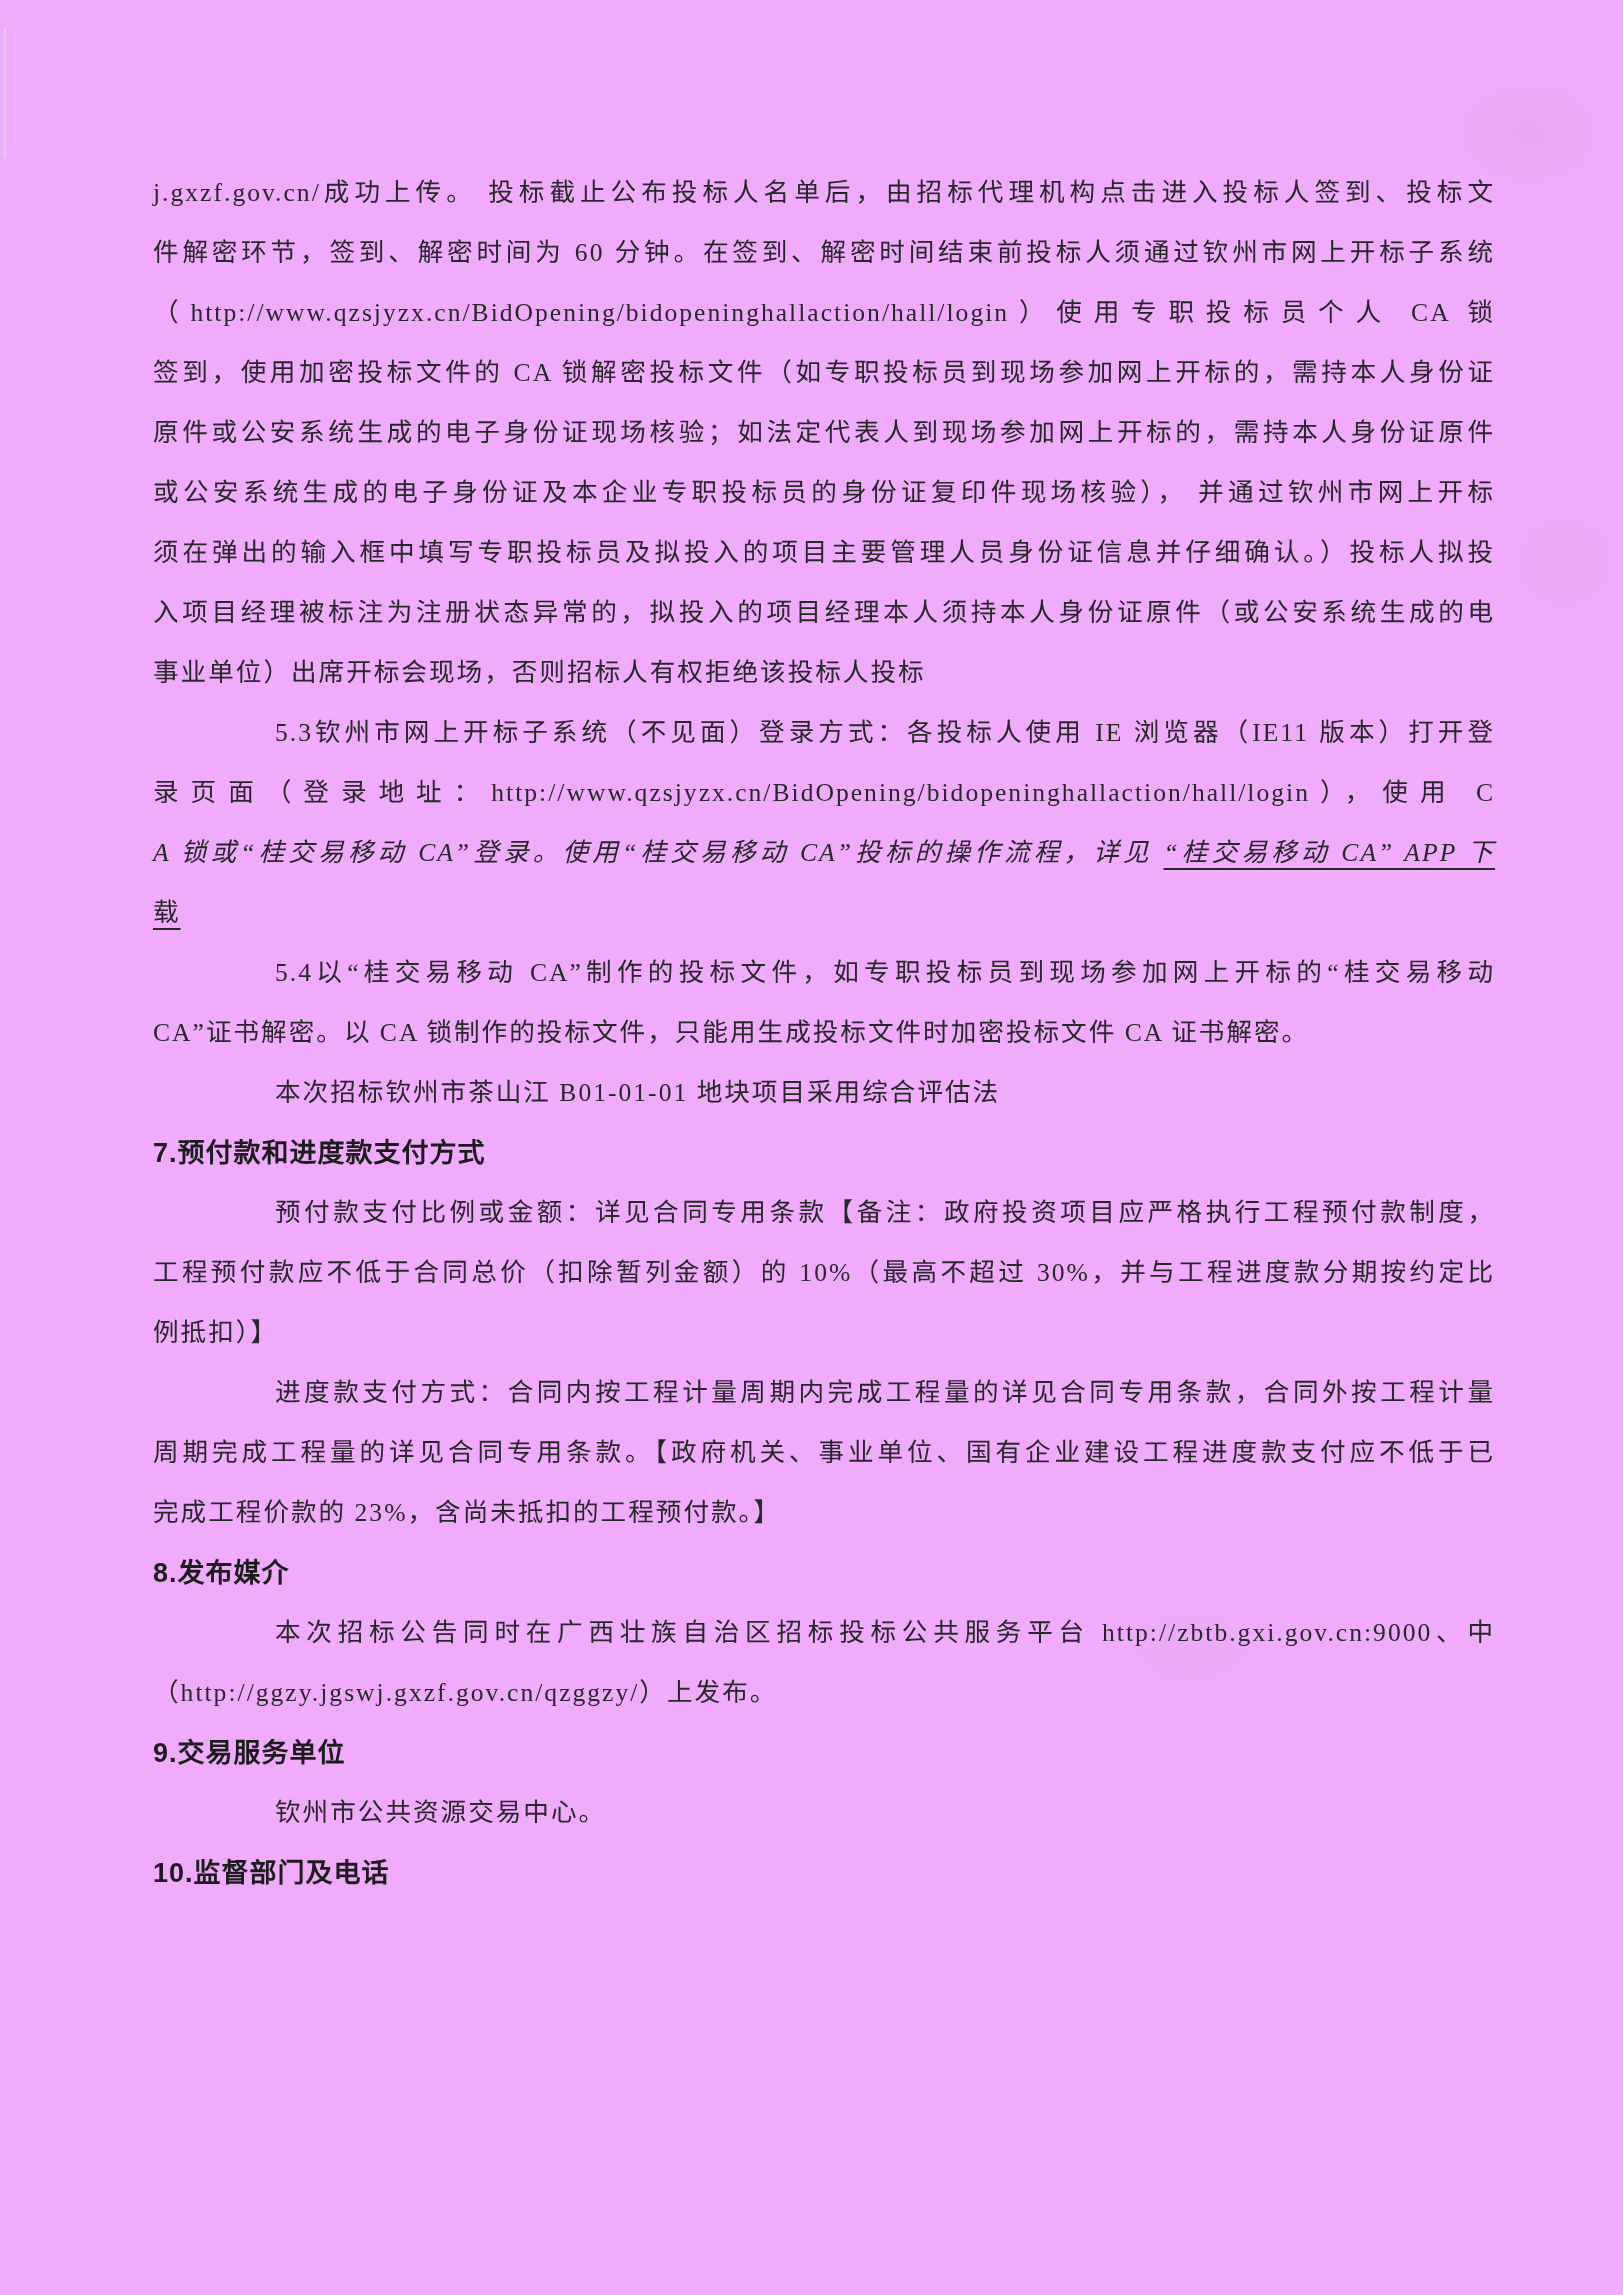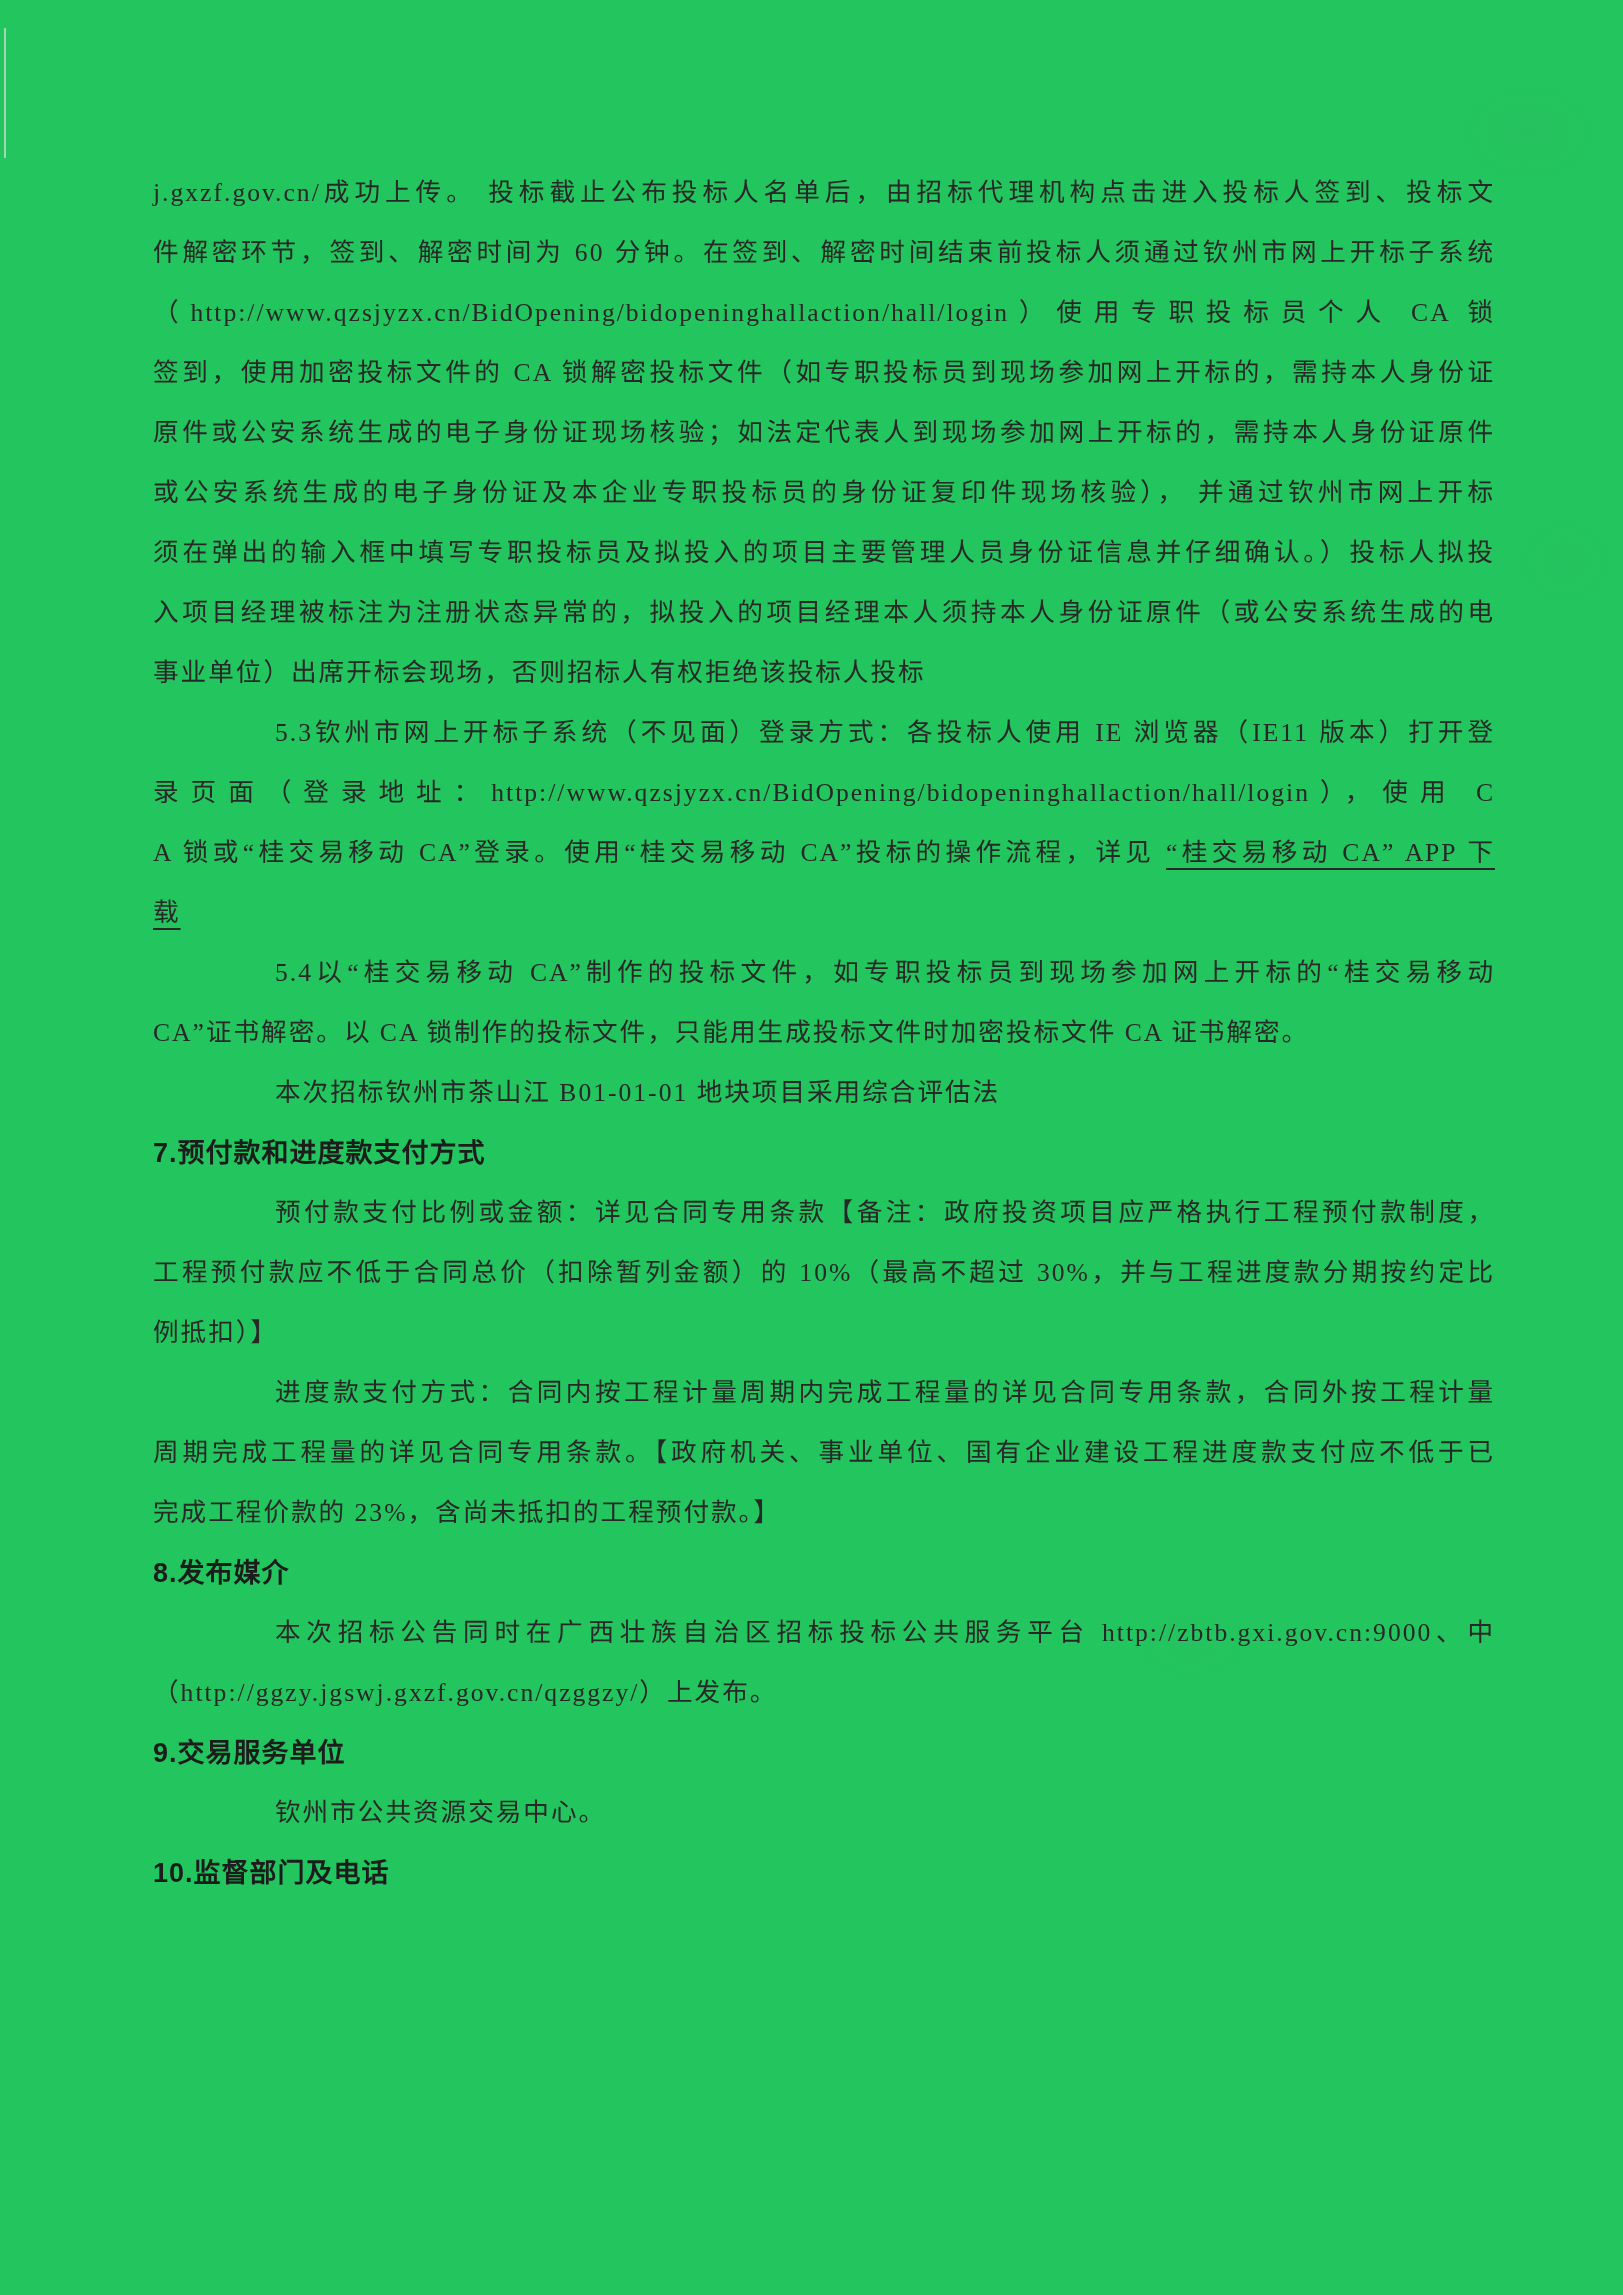--- a/index.html
+++ b/index.html
@@ -49,38 +49,38 @@
   .seg{ }
   .seg.u{
     text-decoration:underline;
     text-decoration-thickness:2px;
     text-underline-offset:6.6px;
   }
 </style>
 </head>
 <body>
 
-<div class="page" style="background: #22c55e;">
+<div class="page" style="background: #f0abfc;">
   <div class="artifact-vline"></div>
   <div class="artifact-blob blob1"></div>
   <div class="artifact-blob blob2"></div>
   <div class="artifact-blob blob3"></div>
   <div class="content">
       <div class="line justify" style="color: rgb(40, 40, 40);"><span class="seg">j.gxzf.gov.cn/成功上传。 投标截止公布投标人名单后，由招标代理机构点击进入投标人签到、投标文</span></div>
       <div class="line justify" style="color: rgb(40, 40, 40);"><span class="seg">件解密环节，签到、解密时间为 60 分钟。在签到、解密时间结束前投标人须通过钦州市网上开标子系统</span></div>
       <div class="line justify" style="color: rgb(40, 40, 40);"><span class="seg">（http://www.qzsjyzx.cn/BidOpening/bidopeninghallaction/hall/login）使用专职投标员个人 CA 锁</span></div>
       <div class="line justify" style="color: rgb(40, 40, 40);"><span class="seg">签到，使用加密投标文件的 CA 锁解密投标文件（如专职投标员到现场参加网上开标的，需持本人身份证</span></div>
       <div class="line justify" style="color: rgb(40, 40, 40);"><span class="seg">原件或公安系统生成的电子身份证现场核验；如法定代表人到现场参加网上开标的，需持本人身份证原件</span></div>
       <div class="line justify" style="color: rgb(40, 40, 40);"><span class="seg">或公安系统生成的电子身份证及本企业专职投标员的身份证复印件现场核验）， 并通过钦州市网上开标</span></div>
       <div class="line justify" style="color: rgb(40, 40, 40);"><span class="seg">须在弹出的输入框中填写专职投标员及拟投入的项目主要管理人员身份证信息并仔细确认。）投标人拟投</span></div>
       <div class="line justify" style="color: rgb(40, 40, 40);"><span class="seg">入项目经理被标注为注册状态异常的，拟投入的项目经理本人须持本人身份证原件（或公安系统生成的电</span></div>
       <div class="line" style="color: rgb(40, 40, 40);"><span class="seg">事业单位）出席开标会现场，否则招标人有权拒绝该投标人投标</span></div>
       <div class="line justify indent" style="color: rgb(40, 40, 40);"><span class="seg">5.3钦州市网上开标子系统（不见面）登录方式：各投标人使用 IE 浏览器（IE11 版本）打开登</span></div>
       <div class="line justify" style="color: rgb(40, 40, 40);"><span class="seg">录页面（登录地址：http://www.qzsjyzx.cn/BidOpening/bidopeninghallaction/hall/login），使用 C</span></div>
-      <div class="line justify" style="color: rgb(40, 40, 40);"><span class="seg">A 锁或“桂交易移动 CA”登录。使用“桂交易移动 CA”投标的操作流程，详见 </span><span class="seg u">“桂交易移动 CA” APP 下</span></div>
+      <div class="line justify" style="color: rgb(40, 40, 40); font-style: italic;"><span class="seg">A 锁或“桂交易移动 CA”登录。使用“桂交易移动 CA”投标的操作流程，详见 </span><span class="seg u">“桂交易移动 CA” APP 下</span></div>
       <div class="line" style="color: rgb(40, 40, 40);"><span class="seg u">载</span></div>
       <div class="line justify indent" style="color: rgb(40, 40, 40);"><span class="seg">5.4以“桂交易移动 CA”制作的投标文件，如专职投标员到现场参加网上开标的“桂交易移动</span></div>
       <div class="line" style="color: rgb(40, 40, 40);"><span class="seg">CA”证书解密。以 CA 锁制作的投标文件，只能用生成投标文件时加密投标文件 CA 证书解密。</span></div>
       <div class="line indent" style="color: rgb(40, 40, 40);"><span class="seg">本次招标钦州市茶山江 B01-01-01 地块项目采用综合评估法</span></div>
       <div class="line heading" style="color: rgb(28, 28, 28);"><span class="seg">7.预付款和进度款支付方式</span></div>
       <div class="line justify indent" style="color: rgb(40, 40, 40);"><span class="seg">预付款支付比例或金额：详见合同专用条款【备注：政府投资项目应严格执行工程预付款制度，</span></div>
       <div class="line justify" style="color: rgb(40, 40, 40);"><span class="seg">工程预付款应不低于合同总价（扣除暂列金额）的 10%（最高不超过 30%，并与工程进度款分期按约定比</span></div>
       <div class="line" style="color: rgb(40, 40, 40);"><span class="seg">例抵扣）】</span></div>
       <div class="line justify indent" style="color: rgb(40, 40, 40);"><span class="seg">进度款支付方式：合同内按工程计量周期内完成工程量的详见合同专用条款，合同外按工程计量</span></div>
       <div class="line justify" style="color: rgb(40, 40, 40);"><span class="seg">周期完成工程量的详见合同专用条款。【政府机关、事业单位、国有企业建设工程进度款支付应不低于已</span></div>

